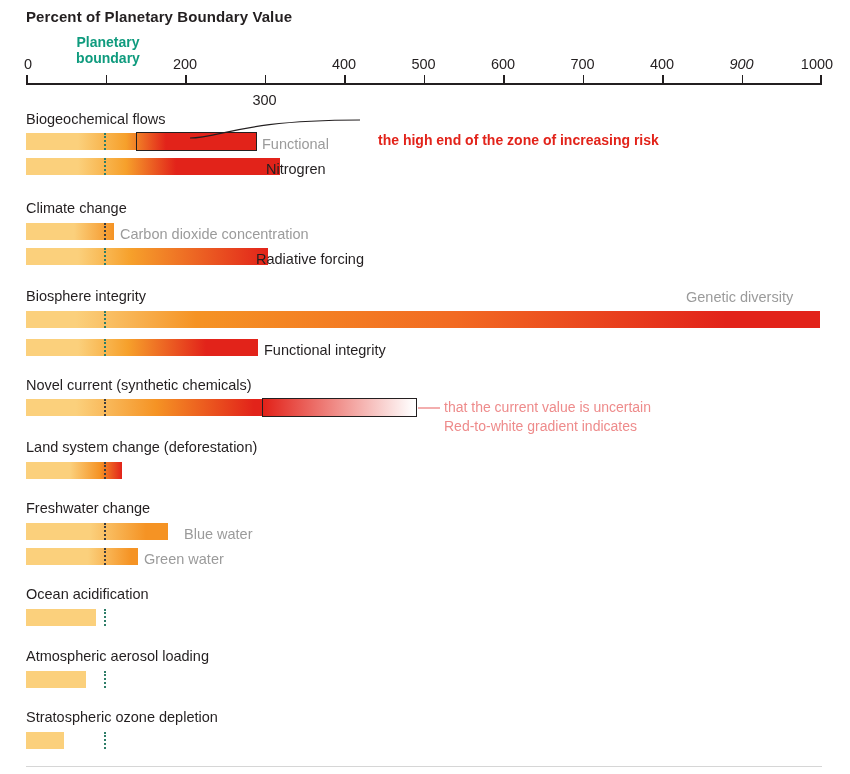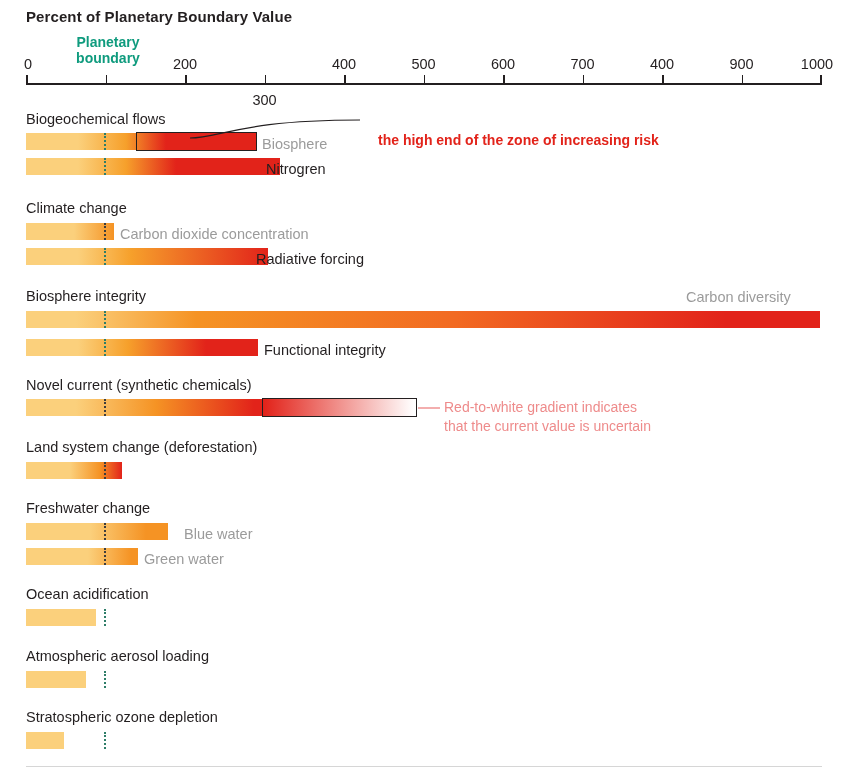--- a/index.html
+++ b/index.html
@@ -161,35 +161,35 @@
     <div class="tick" style="left:794px;"></div>
 
     <div class="tick-label" style="left:2px;">0</div>
     <div class="tick-label" style="left:159px;">200</div>
     <div class="tick-label" style="left:238.5px;margin-top:36px;">300</div>
     <div class="tick-label" style="left:318px;">400</div>
     <div class="tick-label" style="left:397.5px;">500</div>
     <div class="tick-label" style="left:477px;text-align:right;">600</div>
     <div class="tick-label" style="left:556.5px;">700</div>
     <div class="tick-label" style="left:636px;">400</div>
-    <div class="tick-label" style="left:715.5px;">900</div>
+    <div class="tick-label" style="left:715.5px;font-style:italic;">900</div>
     <div class="tick-label" style="left:791px;">1000</div>
 
     <div class="pb-label" style="left:82px;">
       <div>Planetary</div>
       <div>boundary</div>
     </div>
   </div>
 
   <div class="group-label" style="left:26px; top:111px;">Biogeochemical flows</div>
 
   <div class="bar" style="left:26px; top:133px; width:230px;
        background: linear-gradient(to right, #fbd07c 0px, #fbd07c 52px, #f6a02b 100px, #e2231a 140px, #e2231a 230px);"></div>
   <div class="outline-box" style="left:136px; top:132px; width:121px; height:19px;"></div>
-  <div class="bar-label" style="left:262px; top:136px;">Biosphere</div>
+  <div class="bar-label" style="left:262px; top:136px;">Functional</div>
   <div class="boundary-dots" style="left:104px; top:133px; height:17px;"></div>
 
   <div class="bar" style="left:26px; top:158px; width:254px;
        background: linear-gradient(to right, #fbd07c 0px, #fbd07c 52px, #f6a02b 100px, #e2231a 150px, #e2231a 254px);"></div>
   <div class="bar-label" style="left:266px; top:161px; color:#231f20;">Nitrogren</div>
   <div class="boundary-dots" style="left:104px; top:158px; height:17px;"></div>
 
   <svg class="leader" style="left:190px; top:118px; width:170px; height:22px;" viewBox="0 0 170 22">
     <path d="M0 20 C 30 20, 50 2, 170 2" stroke="#231f20" stroke-width="1.2" fill="none"></path>
   </svg>
@@ -207,41 +207,41 @@
 
   <div class="bar" style="left:26px; top:248px; width:242px;
        background: linear-gradient(to right, #fbd07c 0px, #fbd07c 52px, #f6a02b 105px, #e2231a 242px);"></div>
   <div class="bar-label" style="left:256px; top:251px; color:#231f20;">Radiative forcing</div>
   <div class="boundary-dots" style="left:104px; top:248px; height:17px;"></div>
 
   <div class="group-label" style="left:26px; top:288px;">Biosphere integrity</div>
 
   <div class="bar" style="left:26px; top:311px; width:794px;
        background: linear-gradient(to right, #fbd07c 0px, #fbd07c 50px, #f59324 170px, #f26a22 430px, #e2231a 700px, #e2231a 794px);"></div>
-  <div class="bar-label" style="left:686px; top:289px;">Carbon diversity</div>
+  <div class="bar-label" style="left:686px; top:289px;">Genetic diversity</div>
   <div class="boundary-dots" style="left:104px; top:311px; height:17px;"></div>
 
   <div class="bar" style="left:26px; top:339px; width:232px;
        background: linear-gradient(to right, #fbd07c 0px, #fbd07c 52px, #f6a02b 102px, #e2231a 180px, #e2231a 232px);"></div>
   <div class="bar-label" style="left:264px; top:342px; color:#231f20;">Functional integrity</div>
   <div class="boundary-dots" style="left:104px; top:339px; height:17px;"></div>
 
   <div class="group-label" style="left:26px; top:377px;">Novel current (synthetic chemicals)</div>
 
   <div class="bar" style="left:26px; top:399px; width:390px;
        background: linear-gradient(to right, #fbd07c 0px, #fbd07c 50px, #f59324 130px, #e2231a 228px, #e2231a 238px, #ffffff 388px);"></div>
   <div class="outline-box" style="left:262px; top:398px; width:155px; height:19px;"></div>
   <div class="boundary-dots dark" style="left:104px; top:399px; height:17px;"></div>
 
   <svg class="leader" style="left:418px; top:406px; width:22px; height:4px;" viewBox="0 0 22 4">
     <path d="M0 2 L22 2" stroke="#ee8b8b" stroke-width="1.4" fill="none"></path>
   </svg>
   <div class="anno-pink" style="left:444px; top:398px;">
+    <div>that the current value is uncertain</div>
     <div>Red-to-white gradient indicates</div>
-    <div>that the current value is uncertain</div>
   </div>
 
   <div class="group-label" style="left:26px; top:439px;">Land system change (deforestation)</div>
 
   <div class="bar" style="left:26px; top:462px; width:96px;
        background: linear-gradient(to right, #fbd07c 0px, #fbd07c 44px, #f59324 74px, #e2231a 96px);"></div>
   <div class="boundary-dots dark" style="left:104px; top:462px; height:17px;"></div>
 
   <div class="group-label" style="left:26px; top:500px;">Freshwater change</div>
 

